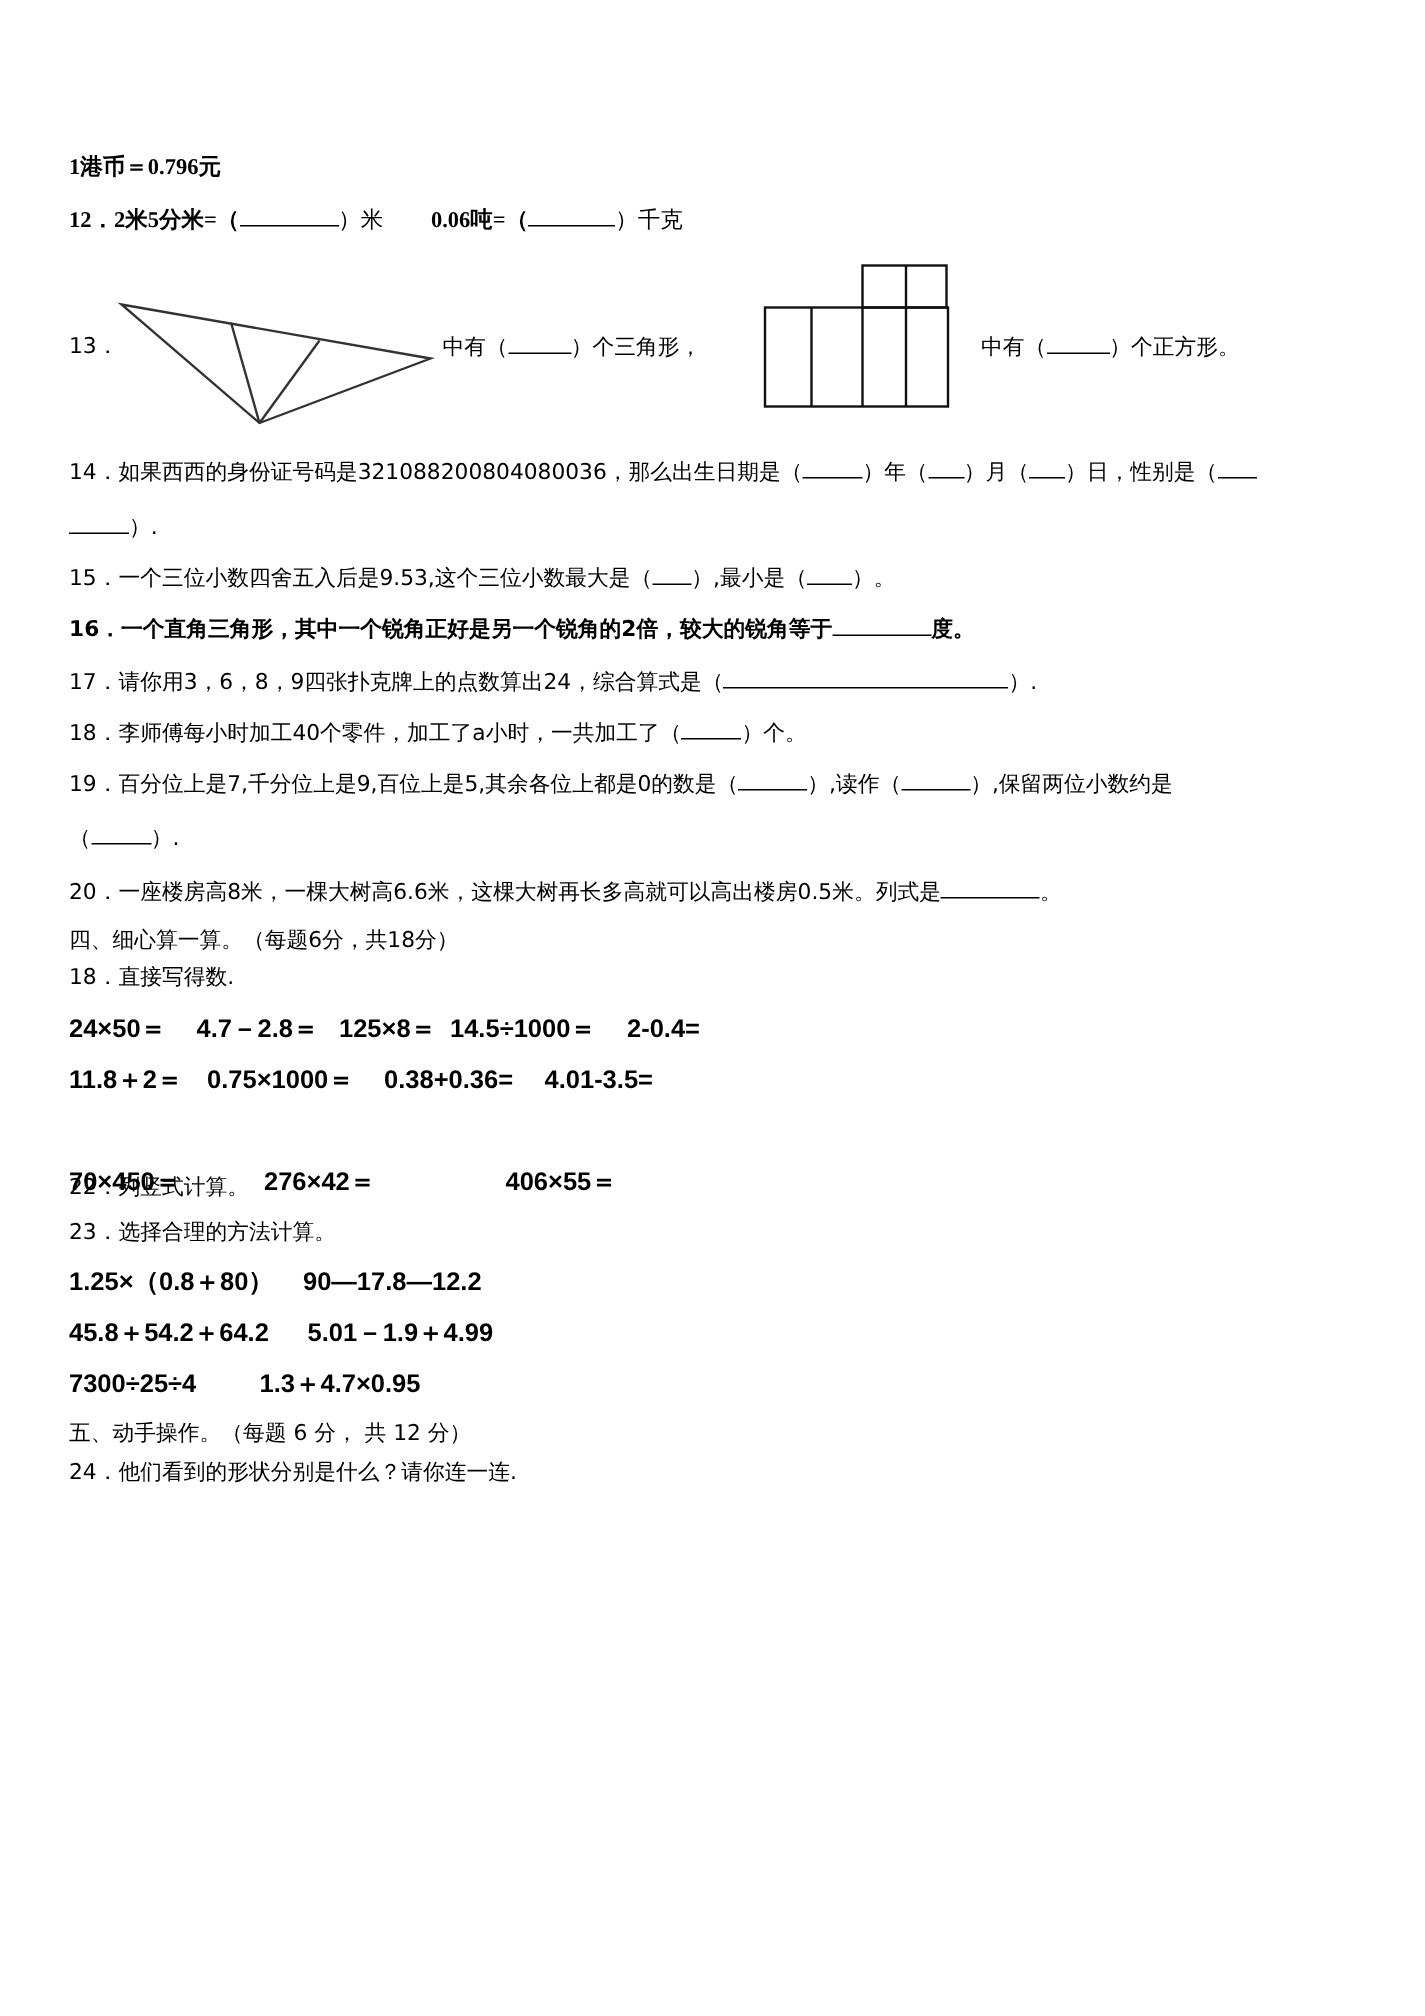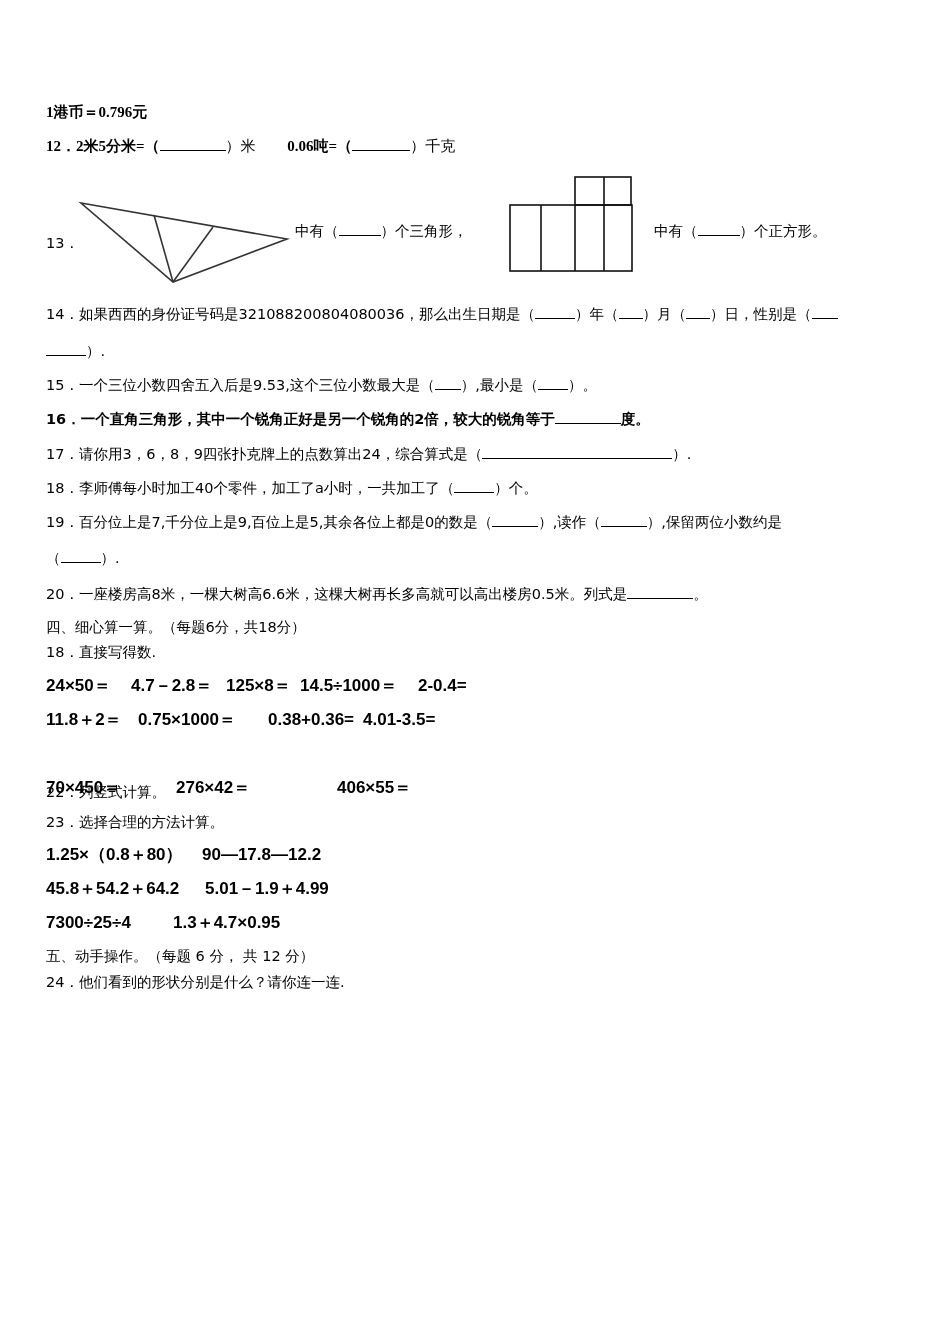--- a/index.html
+++ b/index.html
@@ -40,21 +40,21 @@
 </head>
 <body>
 
 <div class="line b" style="top:102px;">1港币＝0.796元</div>
 
 <div class="line" style="top:136px;">
   <span class="b">12．</span><span class="b">2米5分米=（</span><span class="blank" style="width:66px;"></span><span>）米</span>
   <span style="display:inline-block;width:28px;"></span><span class="b">0.06吨=（</span><span class="blank" style="width:58px;"></span><span>）千克</span>
 </div>
 
-<div class="line sans" style="top:233px;text-align:right;">13．</div>
+<div class="line sans" style="top:221px;text-align:right;">13．</div>
 
 <svg class="fig" style="left:0;top:0;" width="950" height="300">
   <g stroke="#333" stroke-width="1.6" fill="none">
     <polygon points="81,203 287,239 173,282"></polygon>
     <line x1="154" y1="215" x2="173" y2="282"></line>
     <line x1="213" y1="227" x2="173" y2="282"></line>
   </g>
 </svg>
 
 <div class="line sans" style="top:221px;left:295px;">
@@ -116,21 +116,21 @@
 <div class="line calc-row" style="top:676px;">
   <span class="seg" style="position:absolute;left:0;">24×50＝</span>
   <span class="seg" style="position:absolute;left:85px;">4.7－2.8＝</span>
   <span class="seg" style="position:absolute;left:180px;">125×8＝</span>
   <span class="seg" style="position:absolute;left:254px;">14.5÷1000＝</span>
   <span class="seg" style="position:absolute;left:372px;">2-0.4=</span>
 </div>
 <div class="line calc-row" style="top:710px;">
   <span class="seg" style="position:absolute;left:0;">11.8＋2＝</span>
   <span class="seg" style="position:absolute;left:92px;">0.75×1000＝</span>
-  <span class="seg" style="position:absolute;left:210px;margin-left:12px;">0.38+0.36=</span>
+  <span class="seg" style="position:absolute;left:210px;">0.38+0.36=</span>
   <span class="seg" style="position:absolute;left:317px;">4.01-3.5=</span>
 </div>
 
 <div class="line sans" style="top:744px;margin-top:38px;">22．列竖式计算。</div>
 <div class="line calc-row" style="top:778px;">
   <span class="seg" style="position:absolute;left:0;">70×450＝</span>
   <span class="seg" style="position:absolute;left:130px;">276×42＝</span>
   <span class="seg" style="position:absolute;left:291px;">406×55＝</span>
 </div>
 

